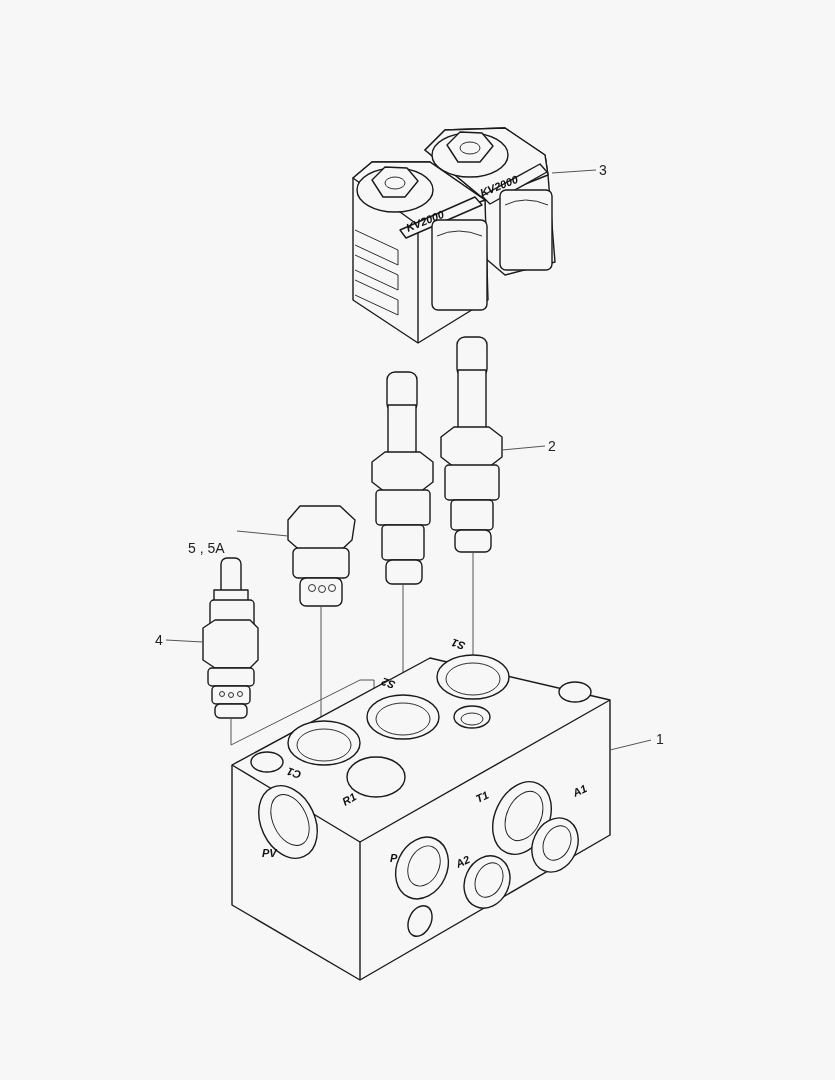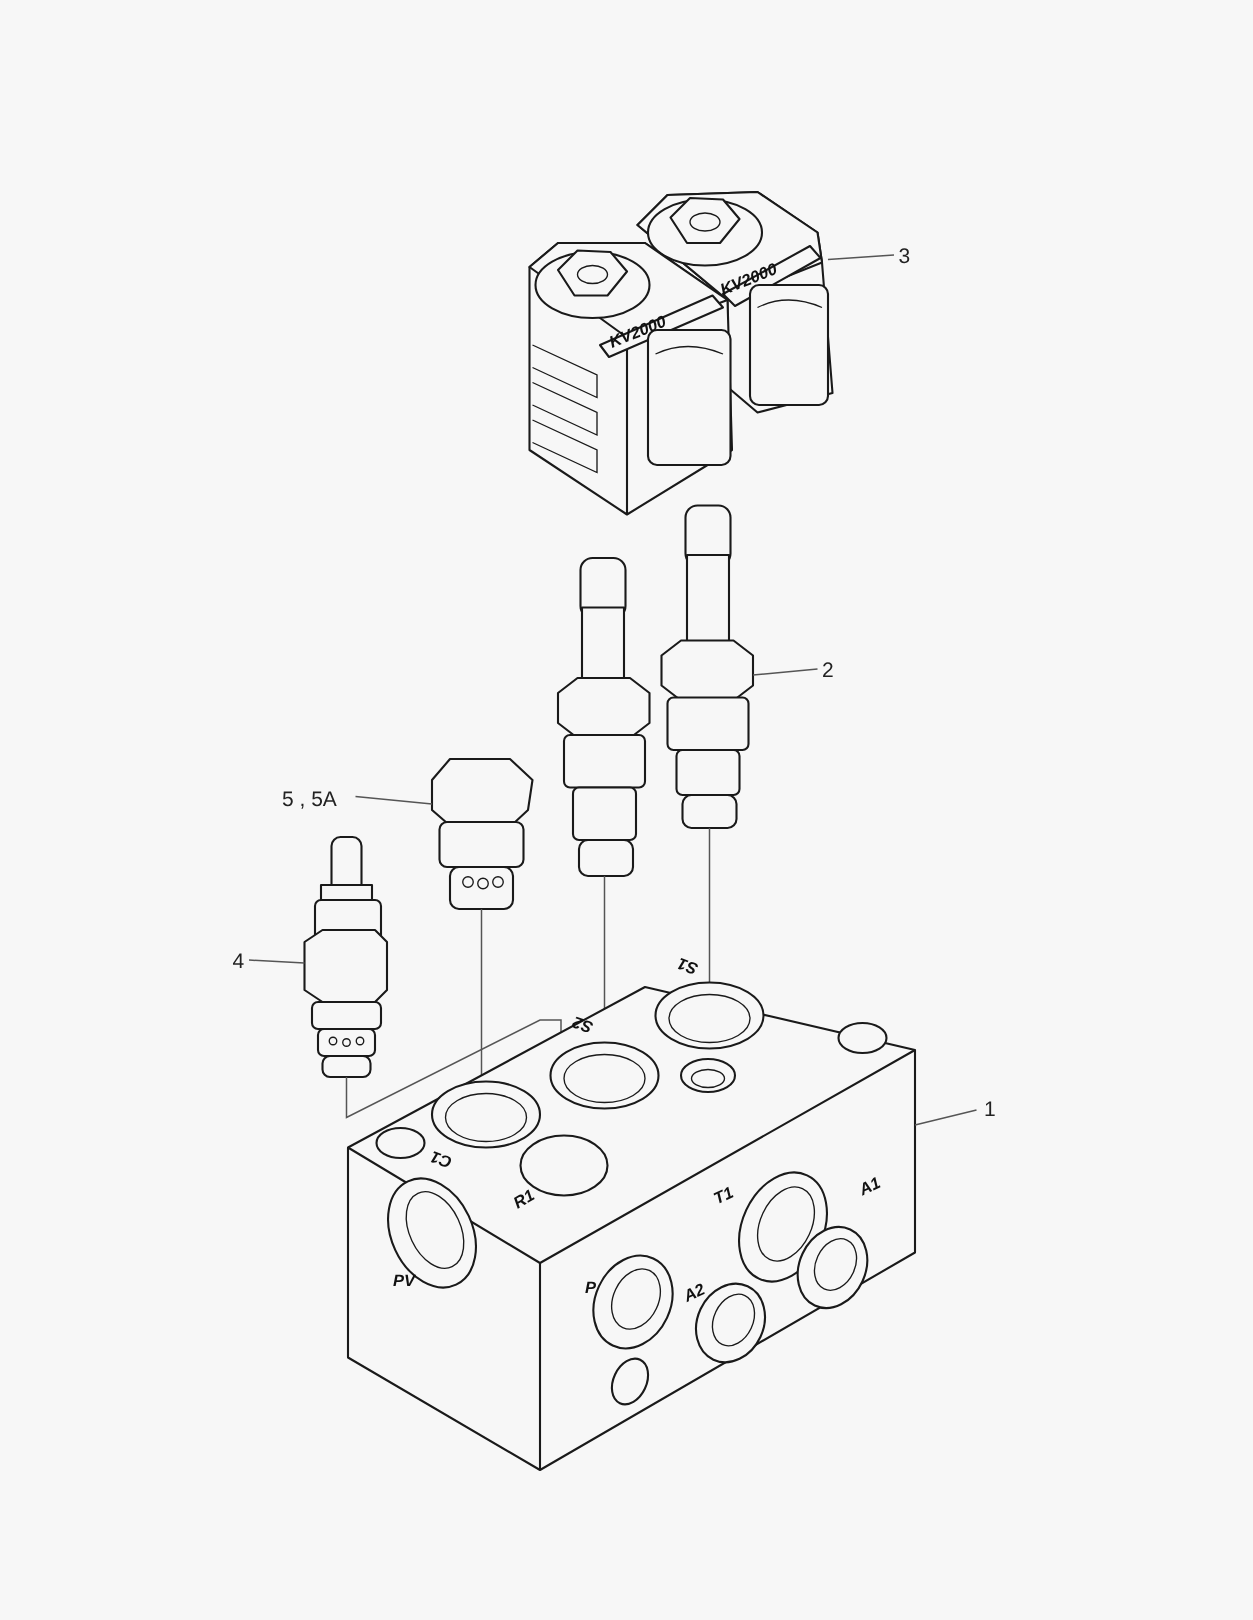--- a/index.html
+++ b/index.html
@@ -133,13 +133,13 @@
     <text class="port" x="575" y="797" transform="rotate(-25 575 797)">A1</text>
     <text class="port" x="262" y="857">PV</text>
   </g>
   <line class="g" x1="610" y1="750" x2="651" y2="740"></line>
 </svg>
 
 <div class="callout" style="left:656px;top:731px">1</div>
 <div class="callout" style="left:548px;top:438px">2</div>
 <div class="callout" style="left:599px;top:162px">3</div>
 <div class="callout" style="left:155px;top:632px">4</div>
-<div class="callout" style="left:188px;top:524px">5 , 5A</div>
+<div class="callout" style="left:188px;top:540px">5 , 5A</div>
 
 </body></html>

